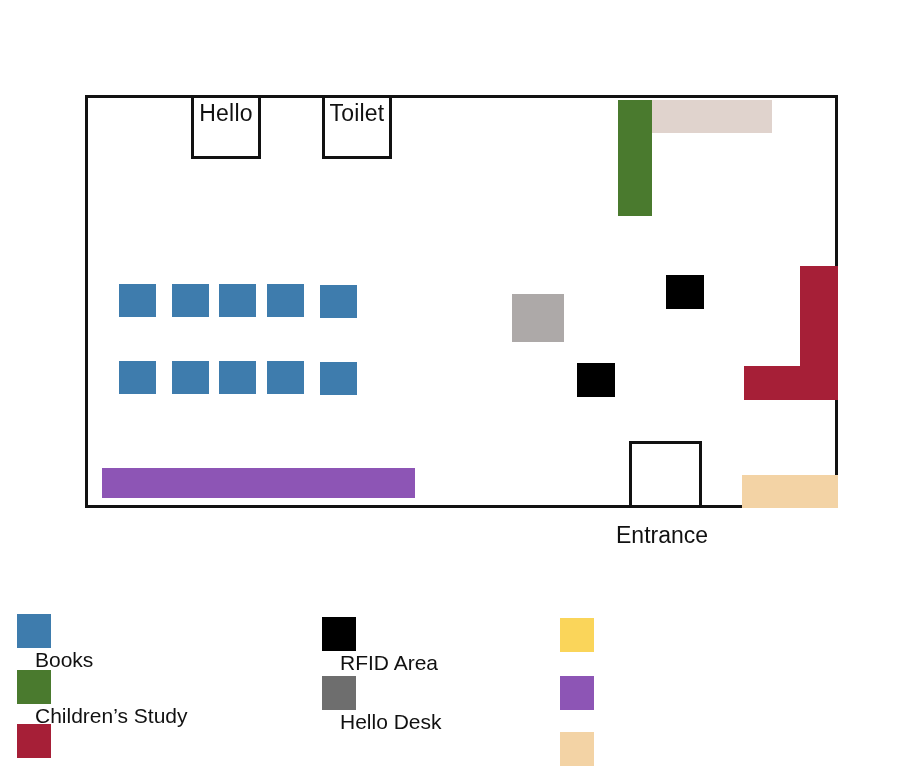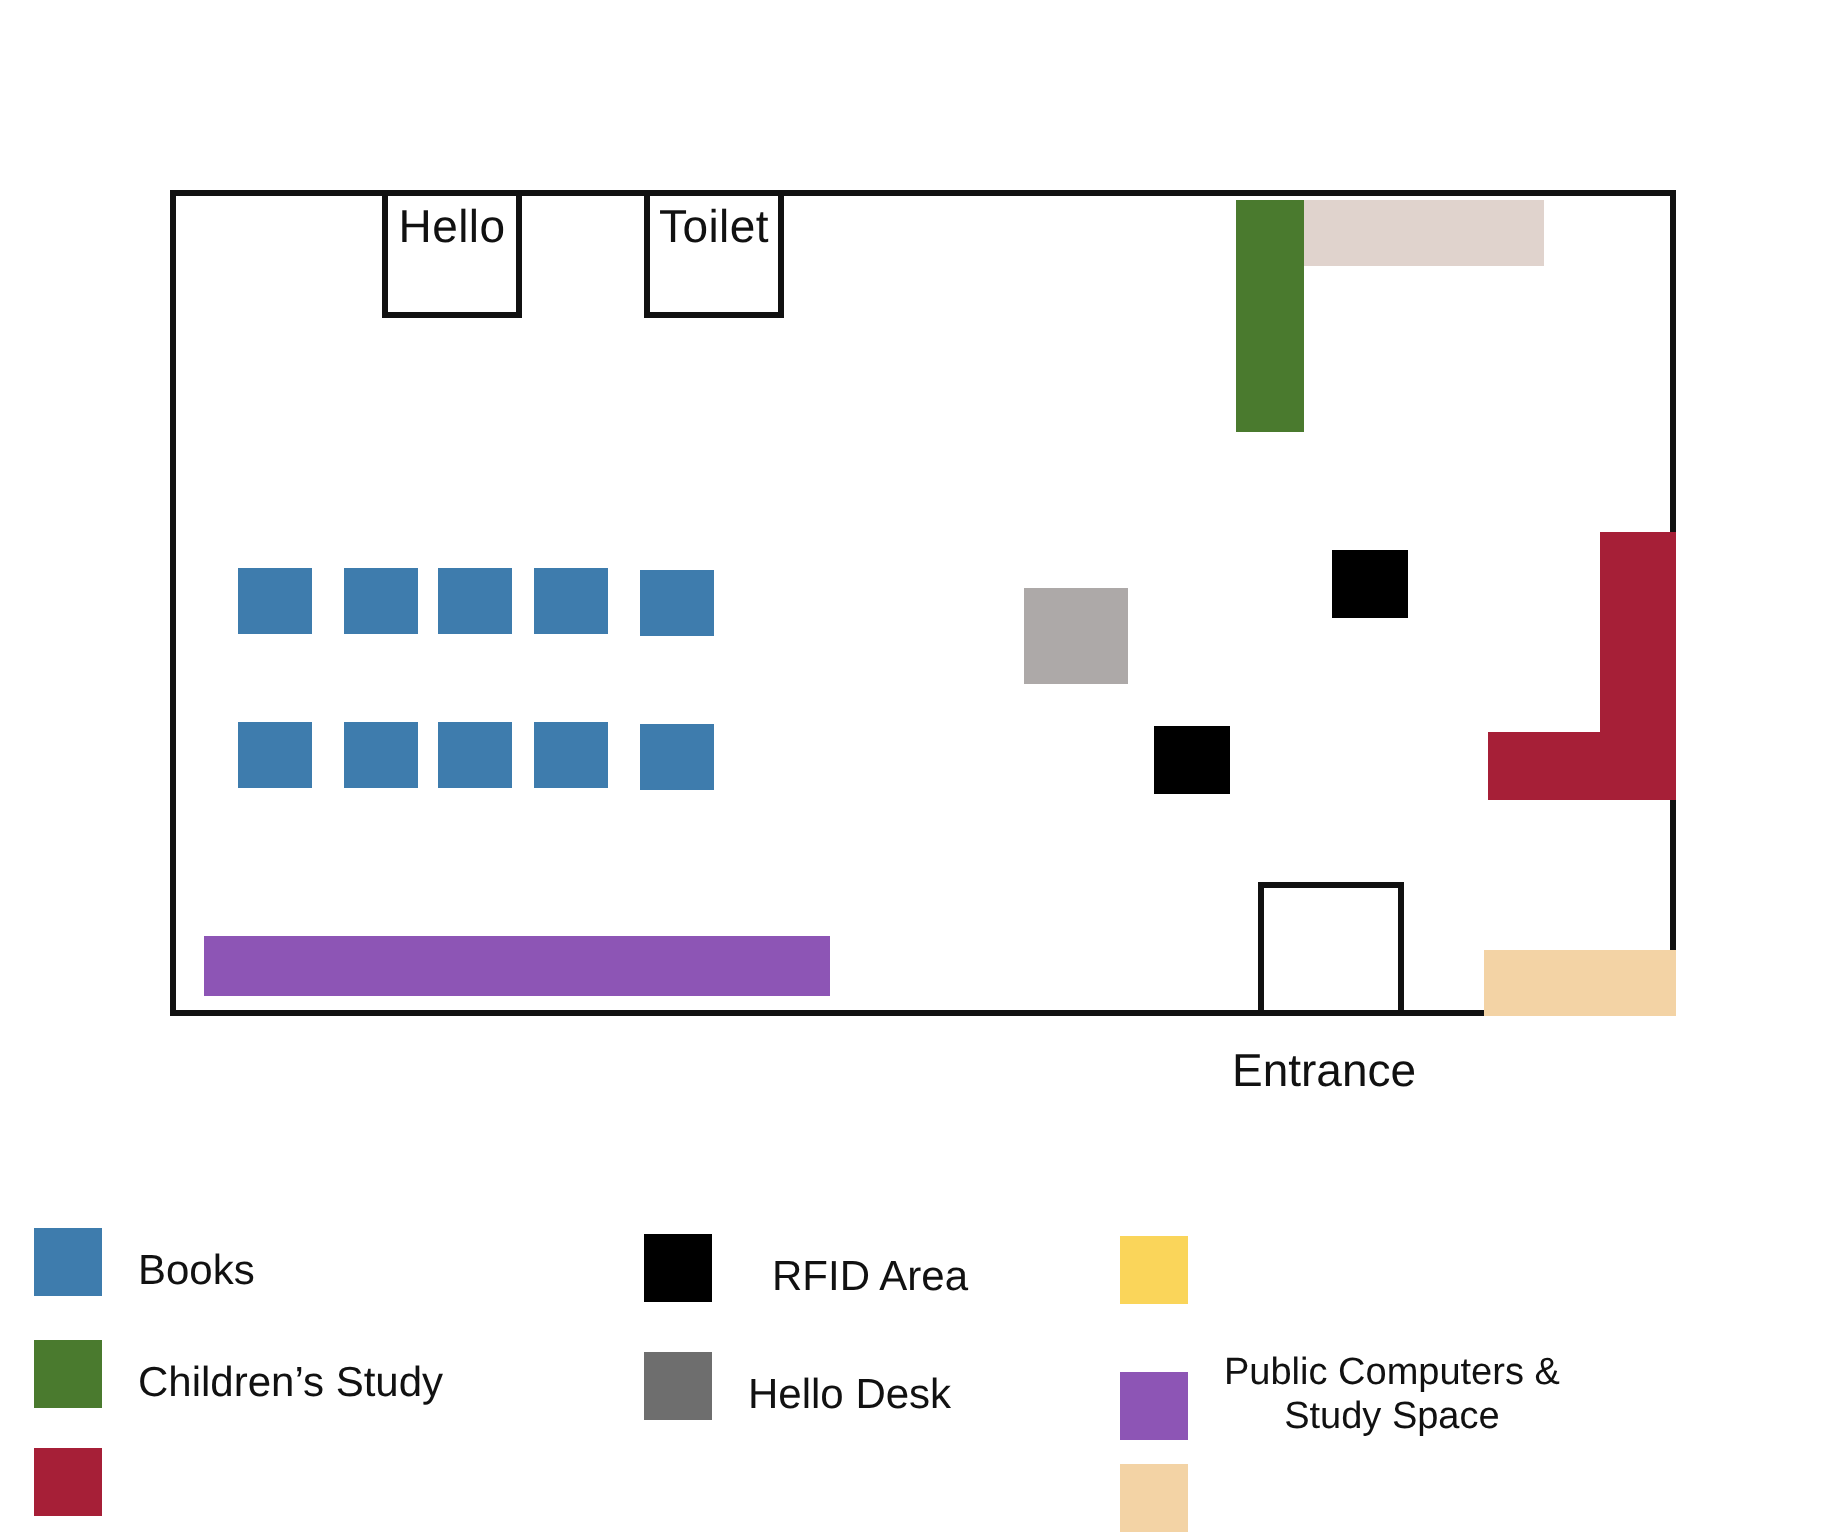--- a/index.html
+++ b/index.html
@@ -66,21 +66,22 @@
   #legend {
     position: absolute;
     left: 0;
     top: 600px;
     width: 916px;
     height: 168px;
   }
   .legend-item {
     position: absolute;
     display: flex;
-    align-items: flex-end;
+    align-items: flex-start;
+    flex-direction: column;
   }
   .legend-swatch {
     width: 34px;
     height: 34px;
     flex: 0 0 34px;
   }
   .legend-label {
     margin-left: 18px;
     font-size: 21px;
     line-height: 24px;
@@ -138,32 +139,30 @@
       <span class="legend-swatch" style="background: rgb(62, 124, 173);"></span>
       <span class="legend-label">Books</span>
     </div>
     <div class="legend-item" style="left: 17px; top: 70px;">
       <span class="legend-swatch" style="background: rgb(74, 122, 46);"></span>
       <span class="legend-label">Children’s Study</span>
     </div>
     <div class="legend-item" style="left: 17px; top: 124px;">
       <span class="legend-swatch" style="background: rgb(166, 31, 55);"></span>
     </div>
-    <div class="legend-item" style="left: 322px; top: 17px; gap: 12px;">
+    <div class="legend-item" style="left: 322px; top: 17px;">
       <span class="legend-swatch" style="background: rgb(0, 0, 0);"></span>
       <span class="legend-label">RFID Area</span>
     </div>
     <div class="legend-item" style="left: 322px; top: 76px;">
       <span class="legend-swatch" style="background: rgb(110, 110, 110);"></span>
       <span class="legend-label">Hello Desk</span>
     </div>
     <div class="legend-item" style="left: 560px; top: 18px;">
       <span class="legend-swatch" style="background: rgb(250, 213, 90);"></span>
     </div>
     <div class="legend-item" style="left: 560px; top: 76px;">
       <span class="legend-swatch" style="background: rgb(141, 85, 181);"></span>
-      <span class="legend-label small center">Public Computers &amp;
-Study Space</span>
     </div>
     <div class="legend-item" style="left: 560px; top: 132px;">
       <span class="legend-swatch" style="background: rgb(243, 211, 165);"></span>
     </div>
   </div>
 
 </body></html>

